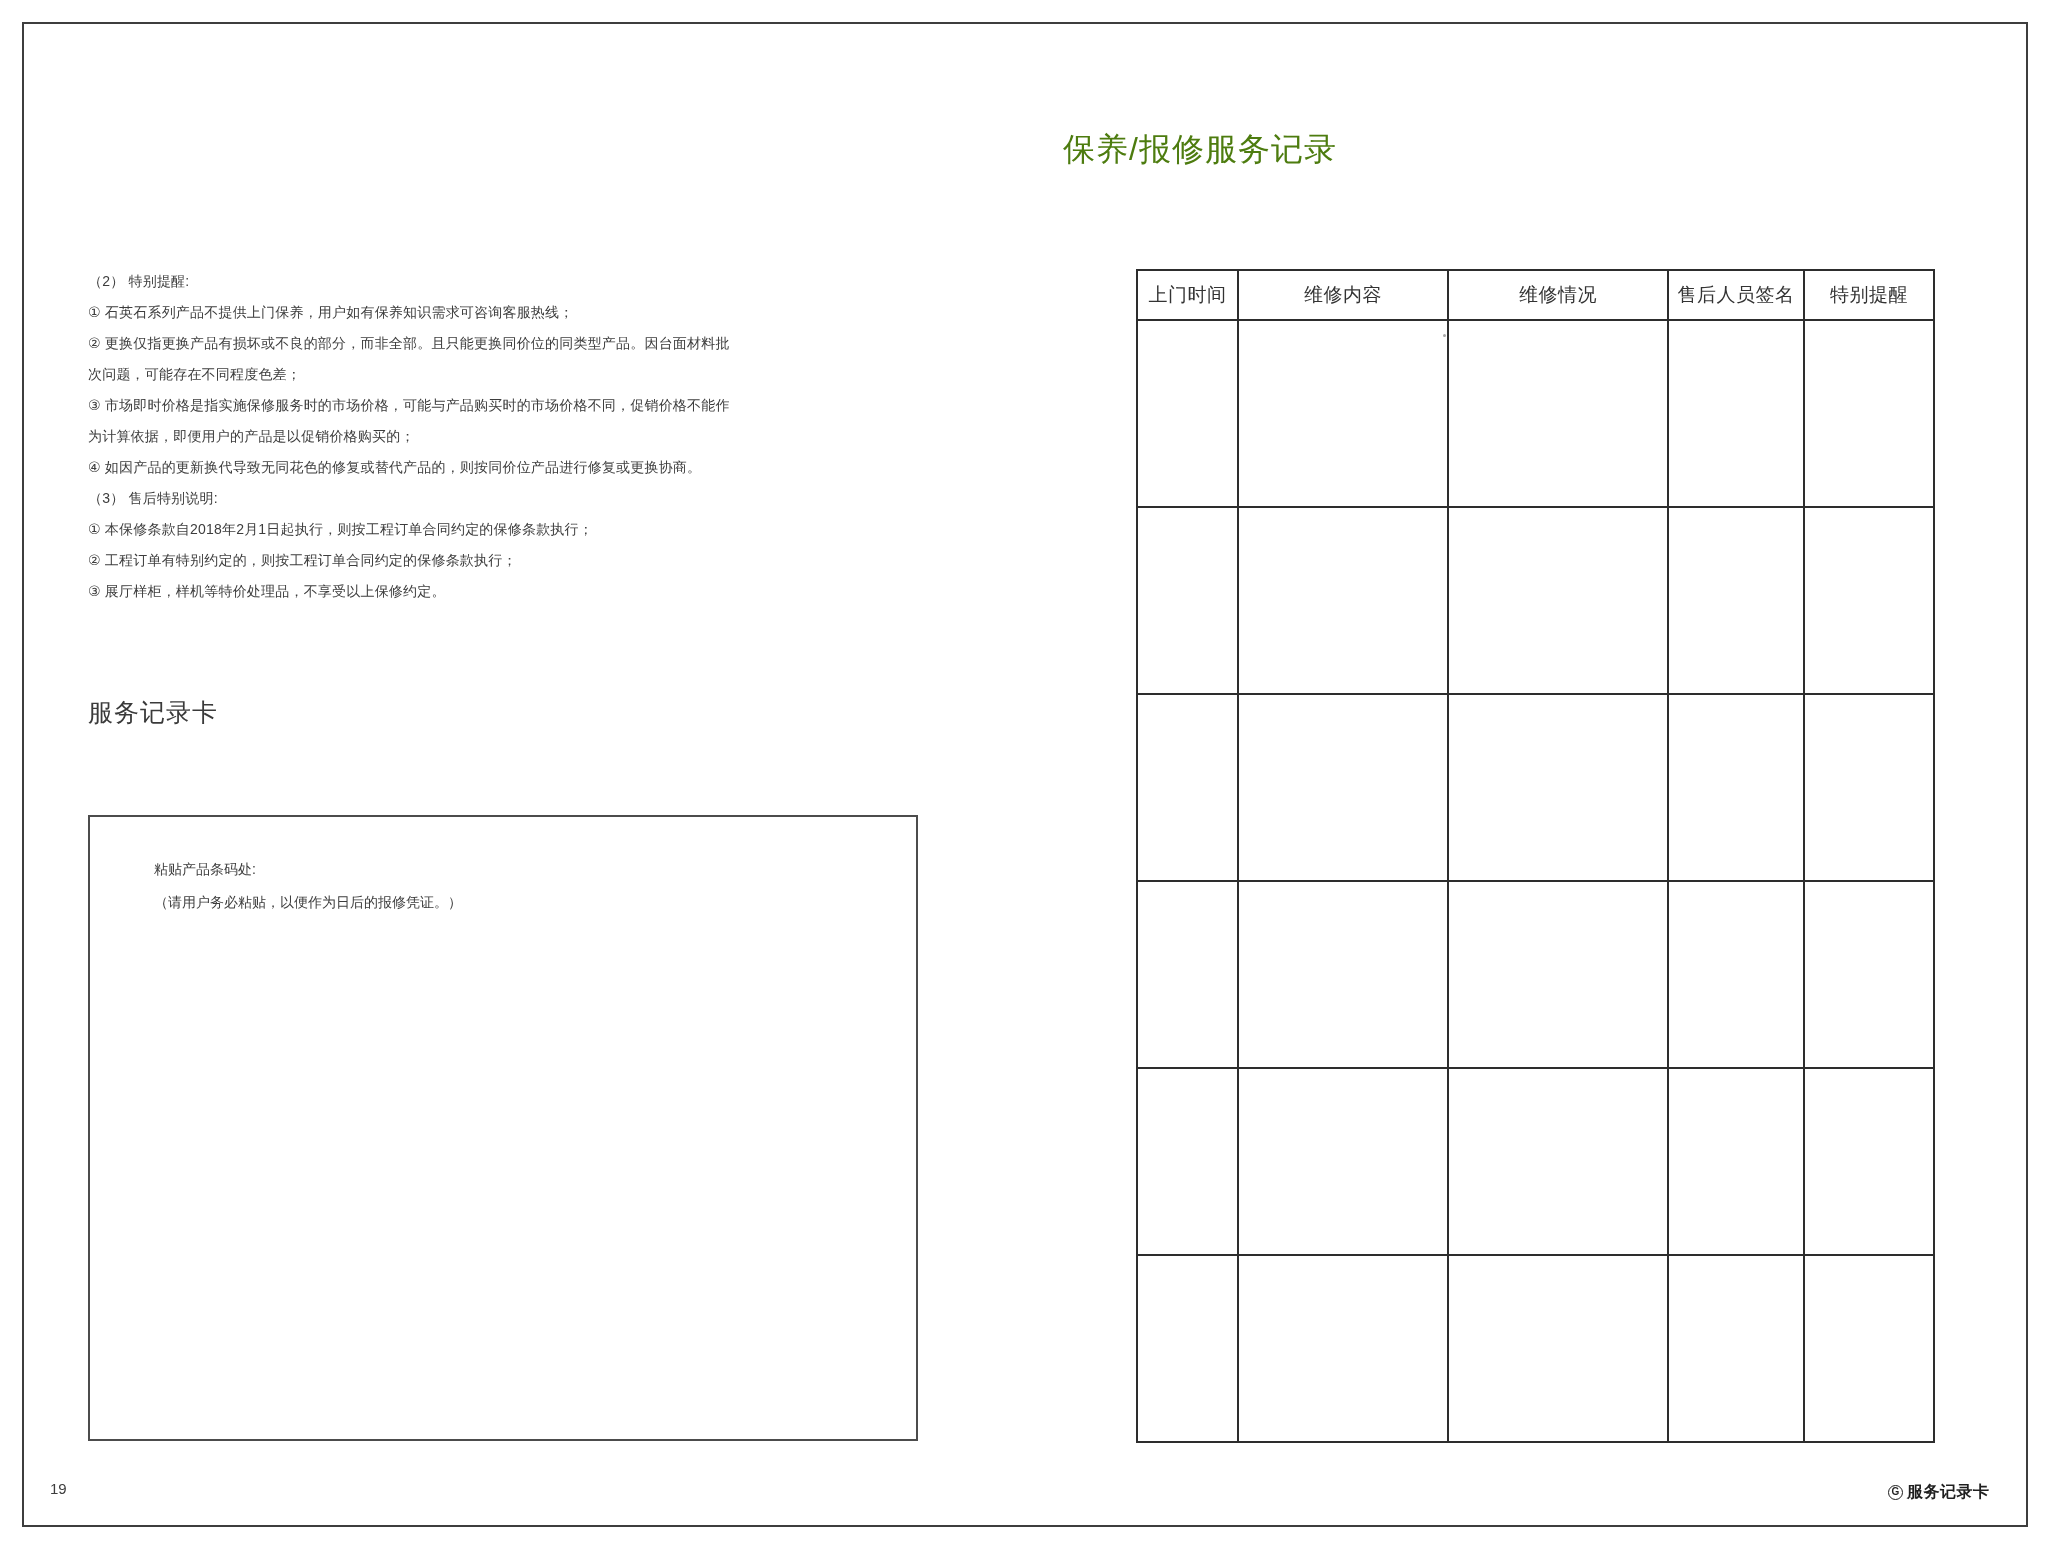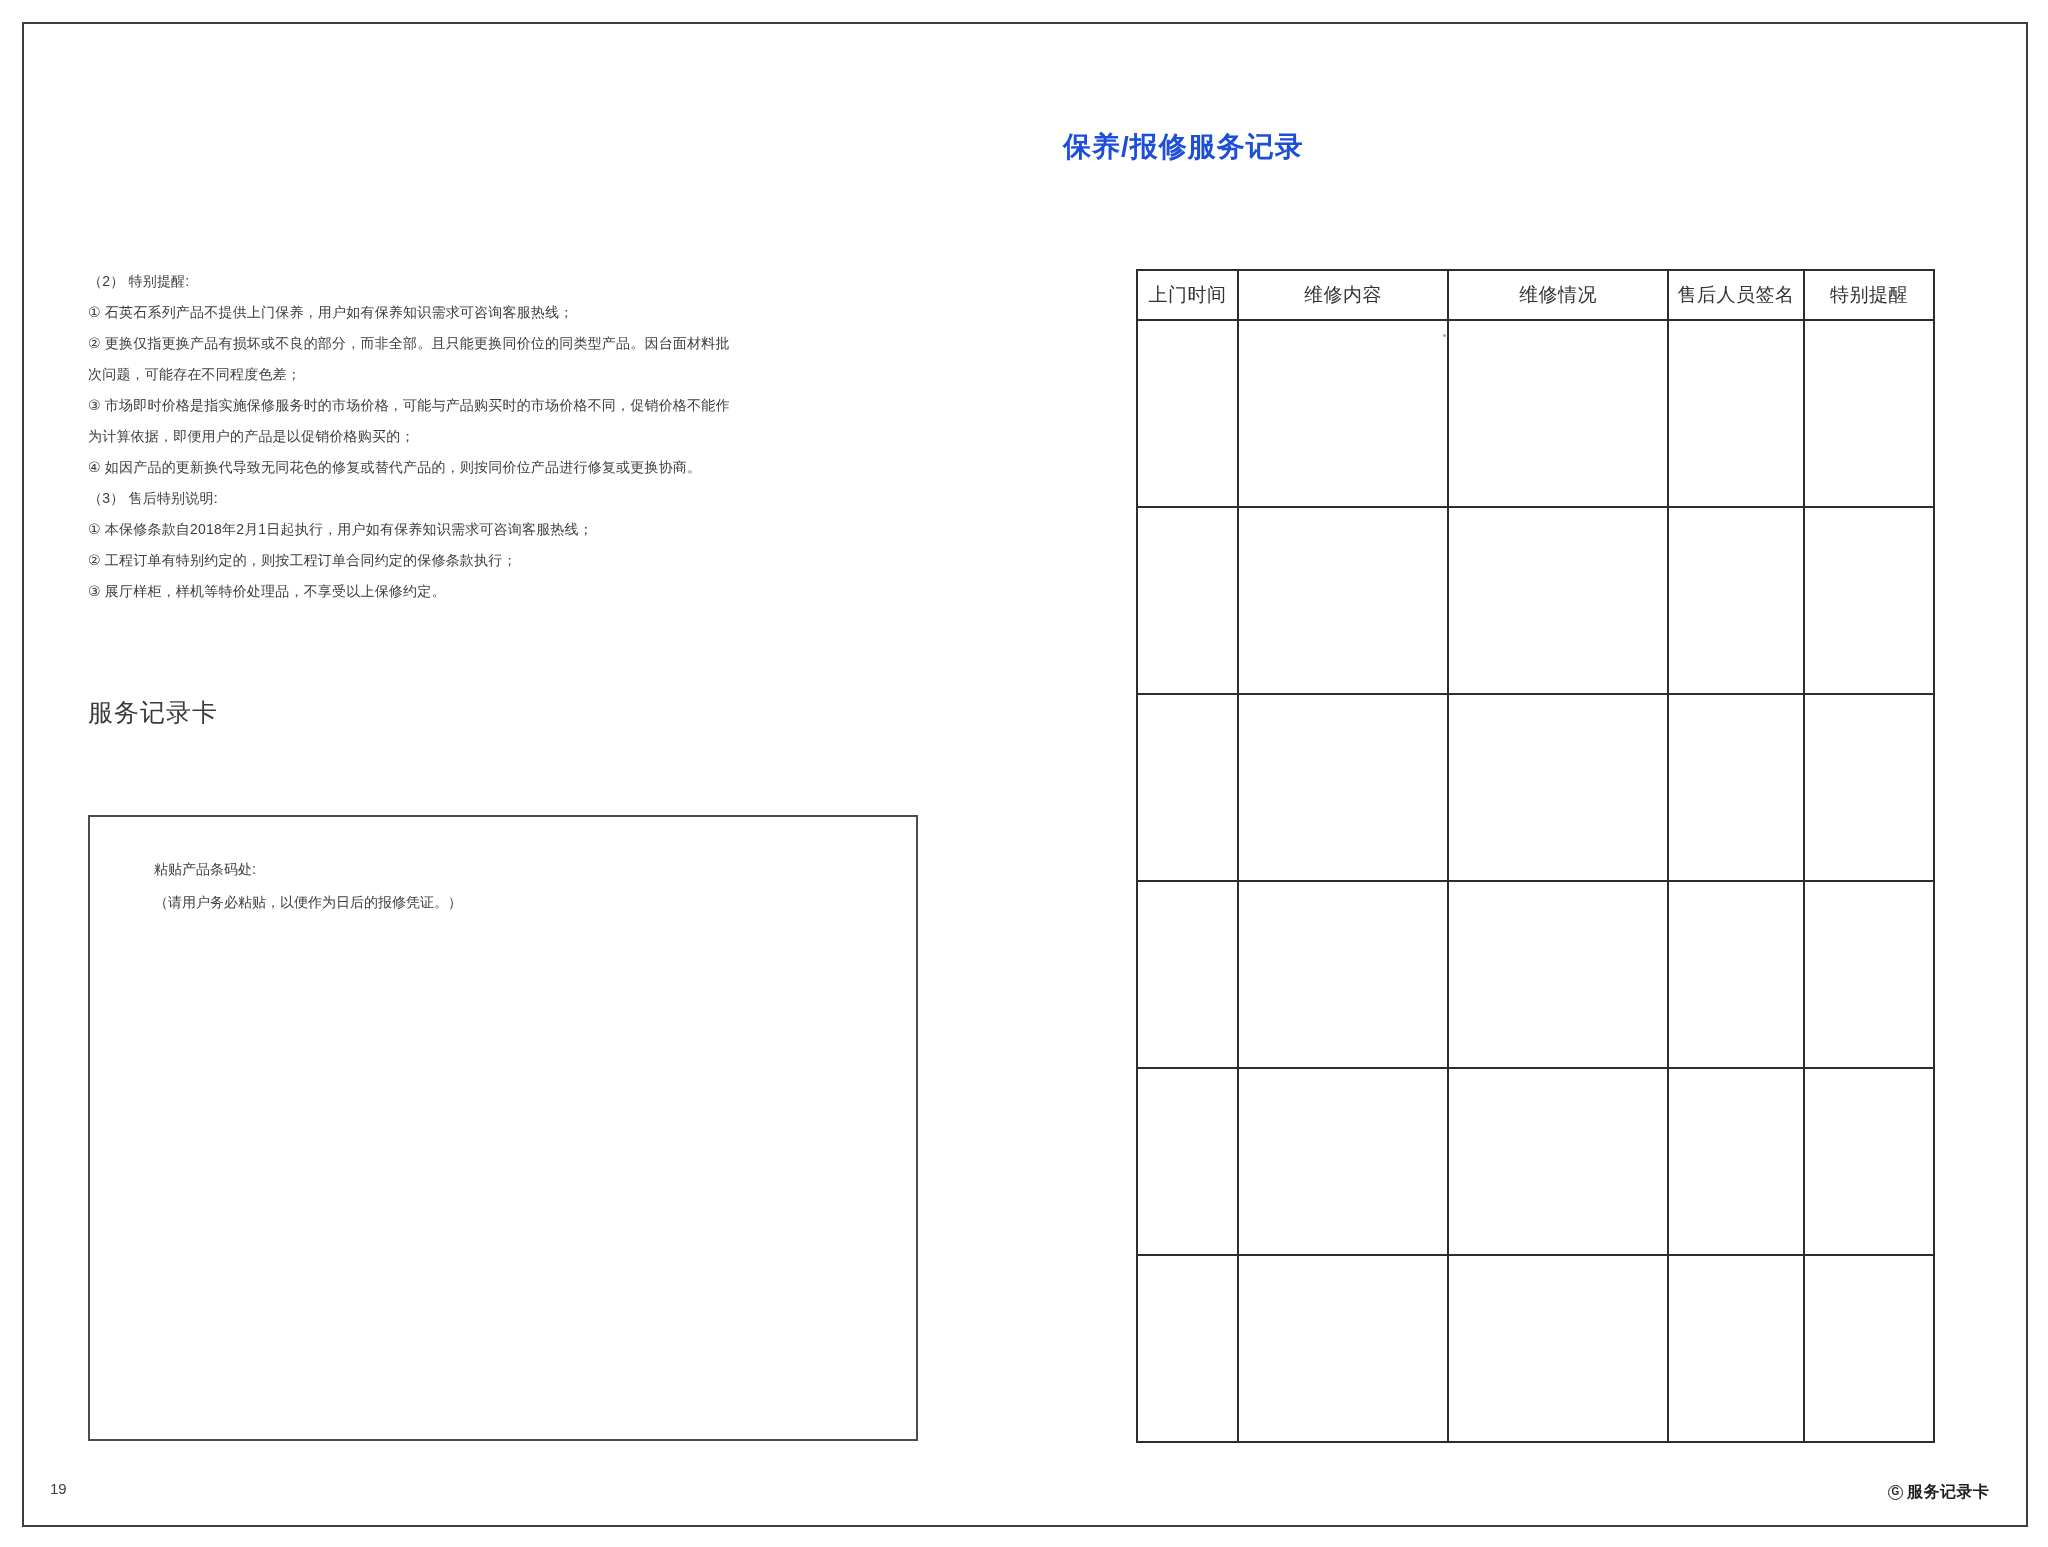--- a/index.html
+++ b/index.html
@@ -69,25 +69,24 @@
     left: 50px;
     top: 1480px;
     font-size: 15px;
     color: #3d3d3d;
   }
   
   .record-title {
     position: absolute;
     left: 1063px;
     top: 128px;
-    font-size: 28px;
-    color: #1d4ed8;
+    font-size: 32px;
+    color: #4d7c0f;
     letter-spacing: 1px;
     white-space: nowrap;
-    font-weight: bold;
   }
   .service-table {
     position: absolute;
     left: 1136px;
     top: 269px;
     width: 797px;
     border-collapse: collapse;
     table-layout: fixed;
     background: #ffffff;
   }
@@ -155,21 +154,21 @@
 
   <div class="notes">
     <div>（2） 特别提醒:</div>
     <div>① 石英石系列产品不提供上门保养，用户如有保养知识需求可咨询客服热线；</div>
     <div>② 更换仅指更换产品有损坏或不良的部分，而非全部。且只能更换同价位的同类型产品。因台面材料批</div>
     <div>次问题，可能存在不同程度色差；</div>
     <div>③ 市场即时价格是指实施保修服务时的市场价格，可能与产品购买时的市场价格不同，促销价格不能作</div>
     <div>为计算依据，即便用户的产品是以促销价格购买的；</div>
     <div>④ 如因产品的更新换代导致无同花色的修复或替代产品的，则按同价位产品进行修复或更换协商。</div>
     <div>（3） 售后特别说明:</div>
-    <div>① 本保修条款自2018年2月1日起执行，用户如有保养知识需求可咨询客服热线；</div>
+    <div>① 本保修条款自2018年2月1日起执行，则按工程订单合同约定的保修条款执行；</div>
     <div>② 工程订单有特别约定的，则按工程订单合同约定的保修条款执行；</div>
     <div>③ 展厅样柜，样机等特价处理品，不享受以上保修约定。</div>
   </div>
 
   <div class="service-card-title">服务记录卡</div>
 
   <div class="barcode-box">
     <div class="inner">
       <div>粘贴产品条码处:</div>
       <div>（请用户务必粘贴，以便作为日后的报修凭证。）</div>

